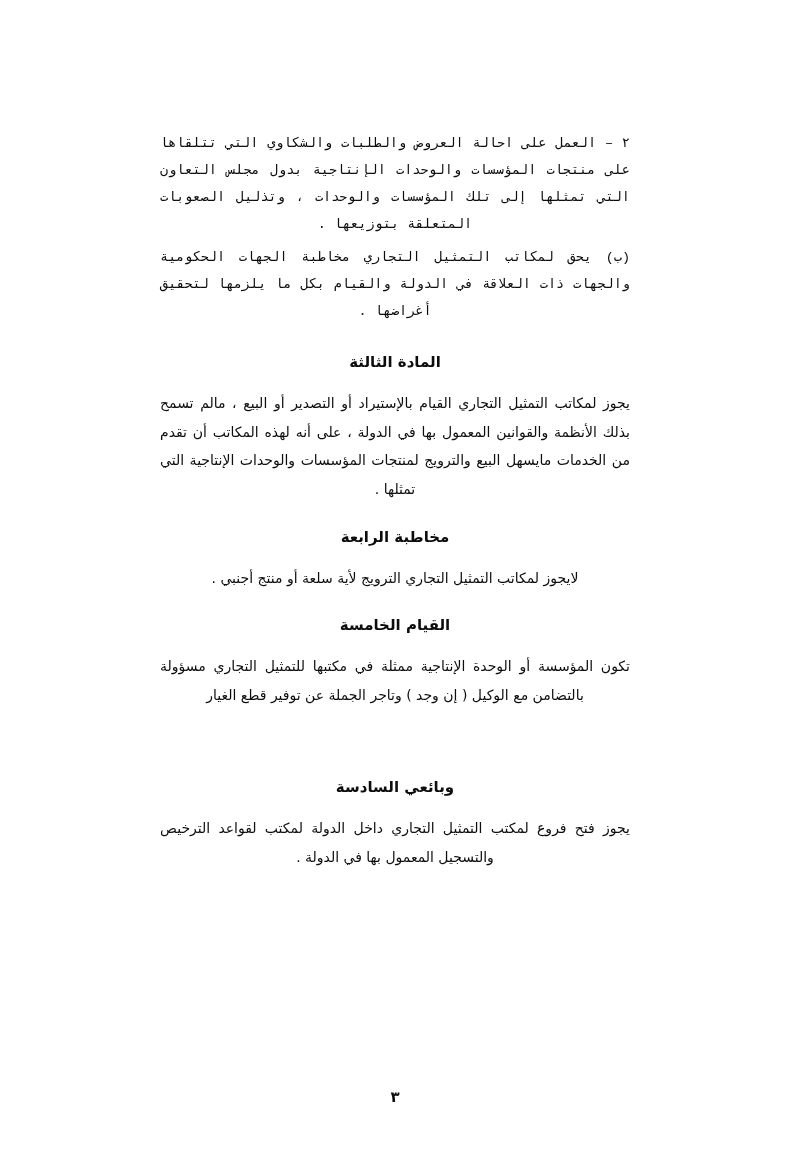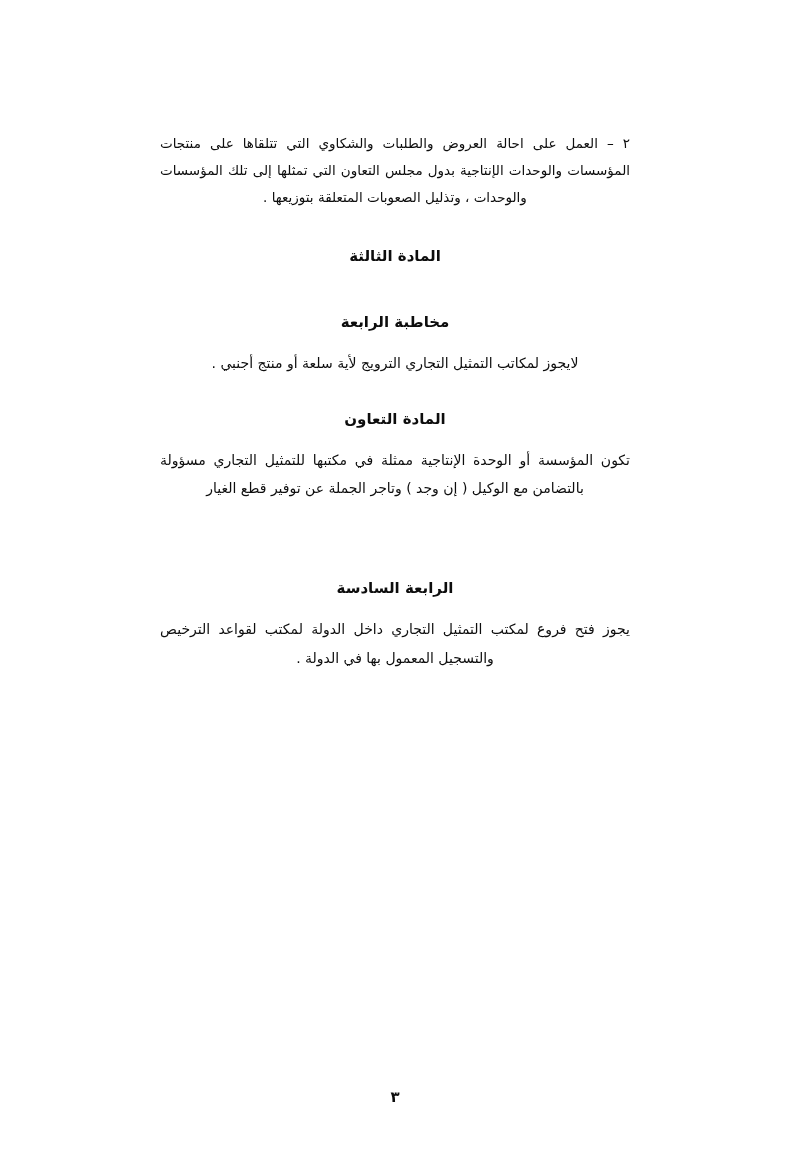--- a/index.html
+++ b/index.html
@@ -24,32 +24,33 @@
   .block {
     direction: rtl;
     text-align: justify;
     text-align-last: center;
   }
   .numbered {
     font-size: 13.5px;
     line-height: 2.0;
     letter-spacing: 0.2px;
     margin-bottom: 2px;
+    font-family: Liberation Mono, monospace;
   }
   .para {
     font-size: 14px;
     line-height: 2.05;
     margin-bottom: 2px;
   }
   .heading {
     text-align: center;
     text-align-last: center;
     font-weight: bold;
     font-size: 15px;
-    margin: 20px 0 18px 0;
+    margin: 12px 0 18px 0;
     letter-spacing: 0.3px;
   }
   .center-line {
     text-align: left;
     text-align-last: center;
   }
   .spacer-sm { height: 10px; }
   .spacer-md { height: 20px; }
   .spacer-lg { height: 34px; }
   .page-number {
@@ -64,42 +65,44 @@
   .grp { margin-bottom: 6px; }
 </style>
 </head>
 <body>
 
 <div class="page">
 
   <div class="block numbered grp">٢ – العمل على احالة العروض والطلبات والشكاوي التي تتلقاها على منتجات المؤسسات والوحدات الإنتاجية بدول مجلس التعاون التي تمثلها إلى تلك المؤسسات والوحدات ، وتذليل الصعوبات المتعلقة بتوزيعها .</div>
 
 
+  <div class="block numbered grp">(ب) يحق لمكاتب التمثيل التجاري مخاطبة الجهات الحكومية والجهات ذات العلاقة في الدولة والقيام بكل ما يلزمها لتحقيق أغراضها .</div>
 
   <div class="spacer-sm"></div>
 
   <div class="heading">المادة الثالثة</div>
 
+  <div class="block para">يجوز لمكاتب التمثيل التجاري القيام بالإستيراد أو التصدير أو البيع ، مالم تسمح بذلك الأنظمة والقوانين المعمول بها في الدولة ، على أنه لهذه المكاتب أن تقدم من الخدمات مايسهل البيع والترويج لمنتجات المؤسسات والوحدات الإنتاجية التي تمثلها .</div>
 
   <div class="spacer-sm"></div>
 
   <div class="heading">مخاطبة الرابعة</div>
 
   <div class="block para center-line">لايجوز لمكاتب التمثيل التجاري الترويج لأية سلعة أو منتج أجنبي .</div>
 
   <div class="spacer-sm"></div>
 
-  <div class="heading">المادة التعاون</div>
+  <div class="heading">القيام الخامسة</div>
 
   <div class="block para">تكون المؤسسة أو الوحدة الإنتاجية ممثلة في مكتبها للتمثيل التجاري مسؤولة بالتضامن مع الوكيل ( إن وجد ) وتاجر الجملة عن توفير قطع الغيار</div>
 
   <div class="spacer-md"></div>
 
 
   <div class="spacer-lg"></div>
 
-  <div class="heading">الرابعة السادسة</div>
+  <div class="heading">وبائعي السادسة</div>
 
   <div class="block para">يجوز فتح فروع لمكتب التمثيل التجاري داخل الدولة لمكتب لقواعد الترخيص والتسجيل المعمول بها في الدولة .</div>
 
 </div>
 
 <div class="page-number">٣</div>
 
 </body></html>

